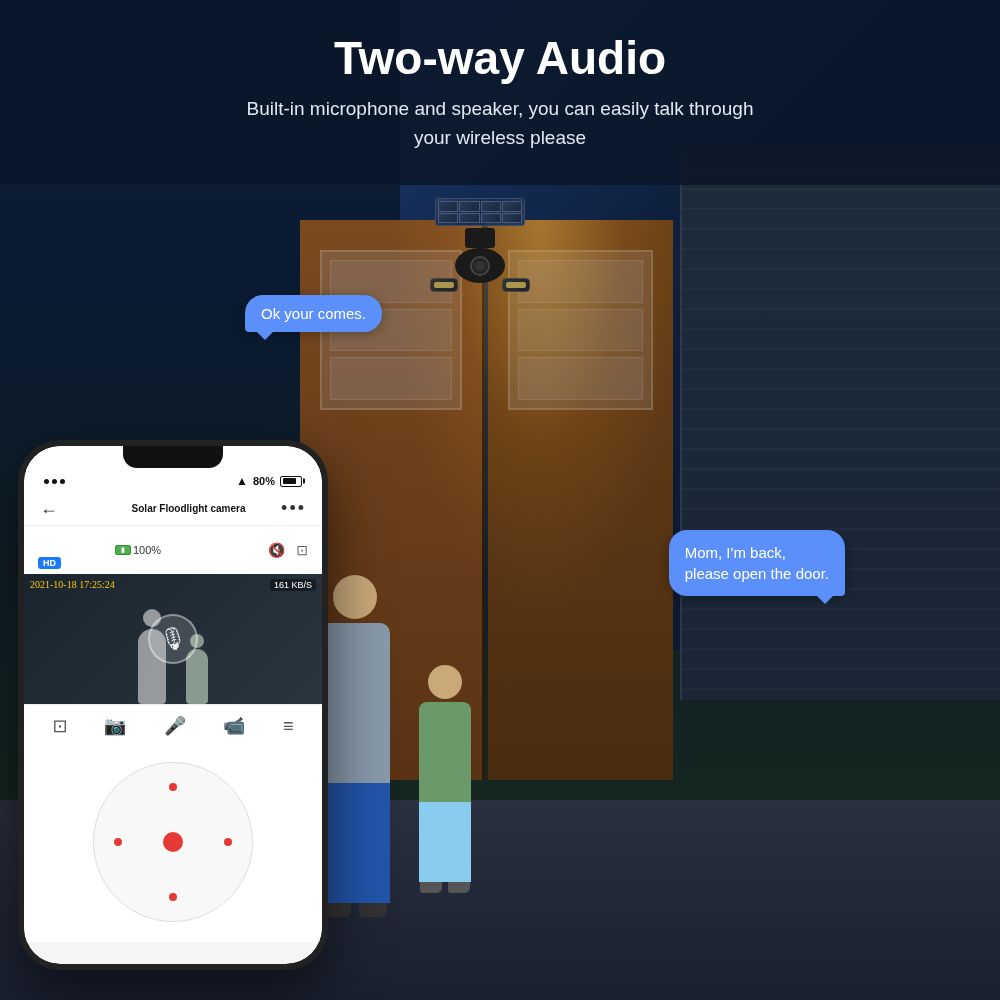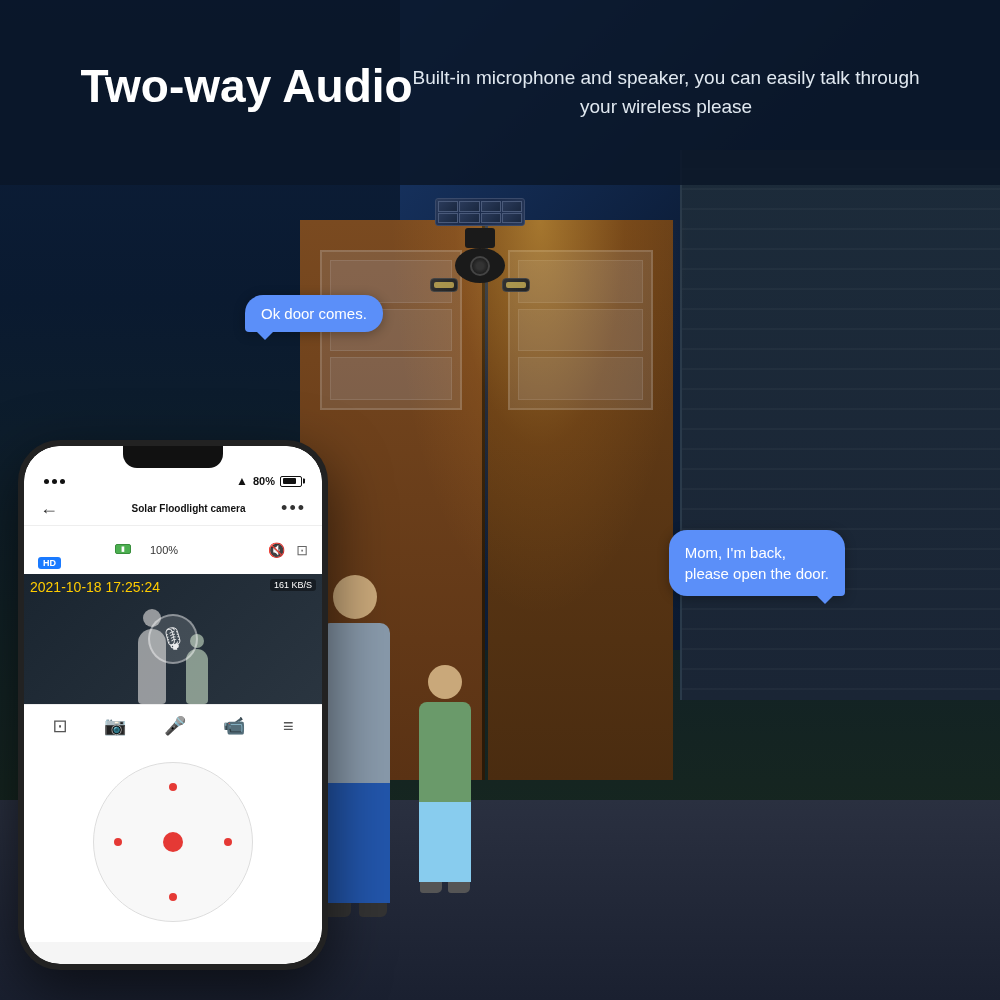--- a/index.html
+++ b/index.html
@@ -97,21 +97,21 @@
       pointer-events: none;
     }
 
     
     .header-section {
       position: absolute;
       top: 0; left: 0; right: 0;
       height: 185px;
       background: rgba(10,22,40,0.85);
       display: flex;
-      flex-direction: row;
+      flex-direction: column;
       align-items: center;
       justify-content: center;
       padding: 20px;
       z-index: 10;
     }
 
     .main-title {
       font-size: 46px;
       font-weight: 800;
       color: #ffffff;
@@ -370,21 +370,21 @@
       background: #1a7aff;
       color: white;
       font-size: 9px;
       font-weight: 700;
       padding: 1px 5px;
       border-radius: 3px;
       margin-top: 26px;
     }
 
     .battery-indicator {
-      display: flex; align-items: flex-start; gap: 19px;
+      display: flex; align-items: center; gap: 2px;
       font-size: 11px; color: #333; padding-left: 44px;
     }
 
     .batt-icon {
       width: 16px; height: 10px;
       background: #4caf50;
       border-radius: 2px;
       border: 1px solid #388e3c;
       font-size: 7px;
       color: white;
@@ -402,22 +402,22 @@
       width: 100%;
       height: 130px;
       background: linear-gradient(135deg, #1a2530 0%, #2a3540 100%);
       position: relative;
       overflow: hidden;
     }
 
     .video-timestamp {
       position: absolute;
       top: 5px; left: 6px;
-      font-size: 14px; color: #ffcc00;
-      font-family: Liberation Sans, sans-serif;
+      font-size: 10px; color: #ffcc00;
+      font-family: Liberation Serif, serif;
     }
 
     .video-kbps {
       position: absolute;
       top: 5px; right: 6px;
       font-size: 9px; color: #fff;
       background: rgba(0,0,0,0.4);
       padding: 1px 4px;
       border-radius: 3px;
     }
@@ -664,21 +664,21 @@
   <div class="camera-body">
     <div class="camera-lens"></div>
   </div>
   <div class="floodlight-arms">
     <div class="floodlight"></div>
     <div class="floodlight"></div>
   </div>
 </div>
 
 <div class="bubble-left">
-  <span>Ok door comes.</span>
+  <span>Ok your comes.</span>
 </div>
 
 <div class="bubble-right">
   <span>Mom, I'm back,<br>please open the door.</span>
 </div>
 
 <div class="people-scene">
 
   <div class="person-adult">
     <div class="adult-head"></div>

